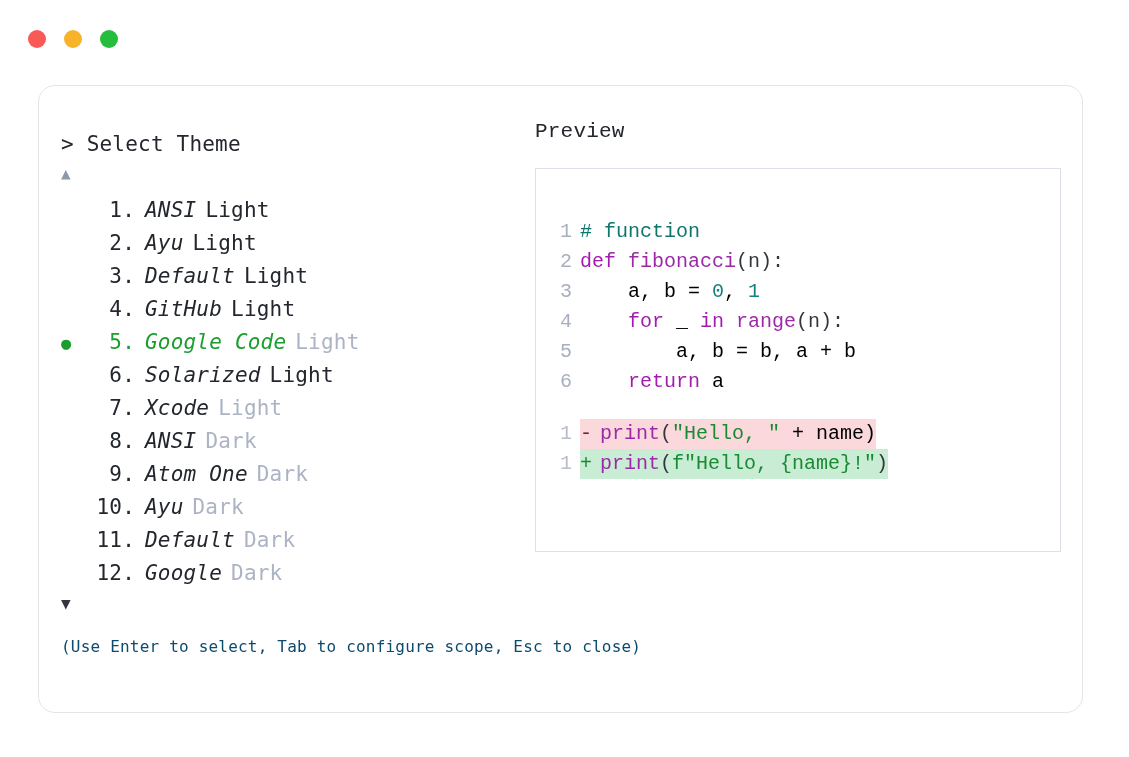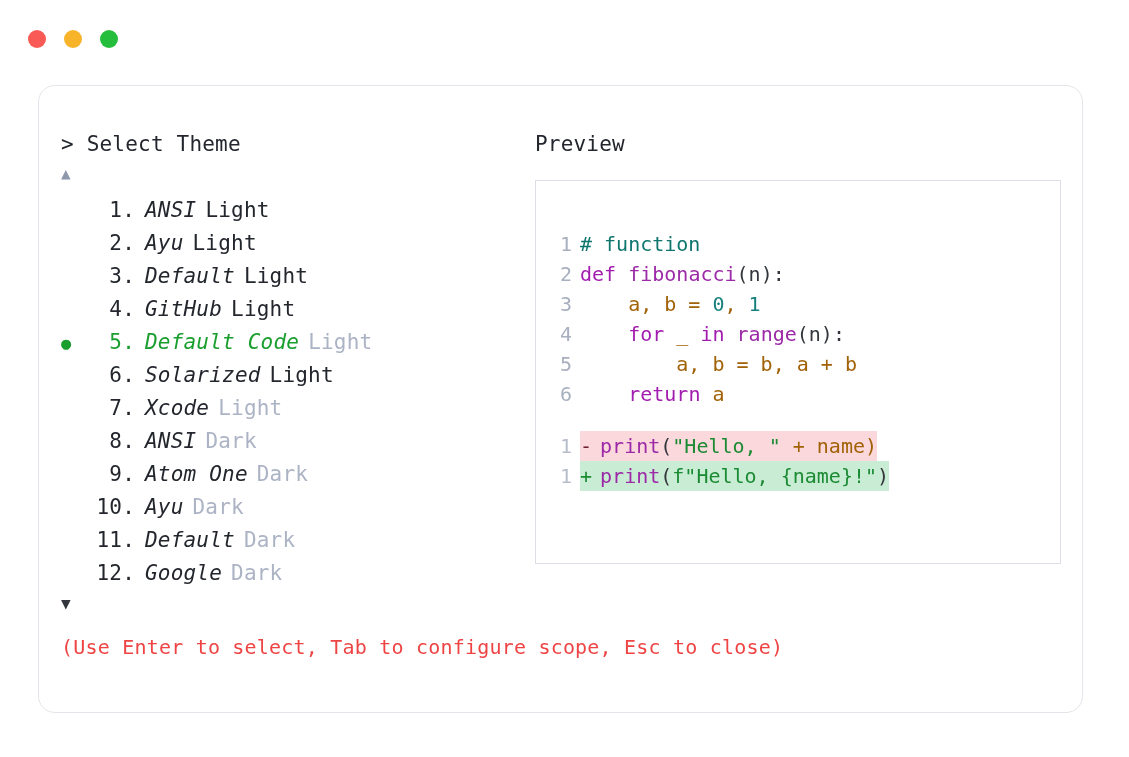--- a/index.html
+++ b/index.html
@@ -117,32 +117,33 @@
   .option-row.selected .opt-name { color: #1a9e2e; }
 
   .spacer-down {
     margin-top: 4px;
   }
 
   .hint {
     position: absolute;
     left: 22px;
     top: 548px;
-    font-size: 20px;
+    font-size: 16px;
     line-height: 26px;
-    color: #ef4444;
+    color: #0c4a6e;
     letter-spacing: 0.2px;
     white-space: pre;
   }
 
   
   .preview-col {
     position: absolute;
     left: 496px;
-    top: 44px;
+    top: 32px;
+    font-family: Liberation Mono, monospace;
   }
   .preview-title {
     font-size: 21px;
     line-height: 28px;
     color: #23262d;
     letter-spacing: 0.2px;
     white-space: pre;
   }
   .preview-box {
     margin-top: 22px;
@@ -185,21 +186,21 @@
   .diff-del .diff-wrap { background: #fbd8dc; }
   .diff-add .diff-wrap { background: #c9ecd4; }
   .diff-sign { padding: 0 8px 0 0; }
   .diff-del .diff-sign { color: #6f2030; }
   .diff-add .diff-sign { color: #1a8a33; }
 
   
   .tok-comment  { color: #0f766e; }
   .tok-keyword  { color: #a21caf; }
   .tok-func     { color: #9c29a8; }
-  .tok-plain    { color: #a16207; }
+  .tok-plain    { color: #000000; }
   .tok-number   { color: #16807c; }
   .tok-string   { color: #1a8a33; }
   .tok-punct    { color: #33373d; }
 </style>
 </head>
 <body>
 
 <div class="traffic-lights">
   <span class="dot dot-red"></span>
   <span class="dot dot-yellow"></span>
@@ -210,21 +211,21 @@
   <div class="card-inner">
 
     <div class="list-col">
       <div class="prompt-row">&gt; Select Theme</div>
       <div class="arrow arrow-up">▲</div>
       <div class="options" id="options-list">
           <div class="option-row"><span class="opt-marker"> </span><span class="opt-num">1.</span><span class="opt-gap"> </span><span class="opt-name">ANSI</span><span class="opt-variant variant-plain">Light</span></div>
           <div class="option-row"><span class="opt-marker"> </span><span class="opt-num">2.</span><span class="opt-gap"> </span><span class="opt-name">Ayu</span><span class="opt-variant variant-plain">Light</span></div>
           <div class="option-row"><span class="opt-marker"> </span><span class="opt-num">3.</span><span class="opt-gap"> </span><span class="opt-name">Default</span><span class="opt-variant variant-plain">Light</span></div>
           <div class="option-row"><span class="opt-marker"> </span><span class="opt-num">4.</span><span class="opt-gap"> </span><span class="opt-name">GitHub</span><span class="opt-variant variant-plain">Light</span></div>
-          <div class="option-row selected"><span class="opt-marker">●</span><span class="opt-num">5.</span><span class="opt-gap"> </span><span class="opt-name">Default Code</span><span class="opt-variant variant-dark-muted">Light</span></div>
+          <div class="option-row selected"><span class="opt-marker">●</span><span class="opt-num">5.</span><span class="opt-gap"> </span><span class="opt-name">Google Code</span><span class="opt-variant variant-dark-muted">Light</span></div>
           <div class="option-row"><span class="opt-marker"> </span><span class="opt-num">6.</span><span class="opt-gap"> </span><span class="opt-name">Solarized</span><span class="opt-variant variant-plain">Light</span></div>
           <div class="option-row"><span class="opt-marker"> </span><span class="opt-num">7.</span><span class="opt-gap"> </span><span class="opt-name">Xcode</span><span class="opt-variant variant-dark-muted">Light</span></div>
           <div class="option-row"><span class="opt-marker"> </span><span class="opt-num">8.</span><span class="opt-gap"> </span><span class="opt-name">ANSI</span><span class="opt-variant variant-dark-muted">Dark</span></div>
           <div class="option-row"><span class="opt-marker"> </span><span class="opt-num">9.</span><span class="opt-gap"> </span><span class="opt-name">Atom One</span><span class="opt-variant variant-dark-muted">Dark</span></div>
           <div class="option-row"><span class="opt-marker"> </span><span class="opt-num">10.</span><span class="opt-gap"> </span><span class="opt-name">Ayu</span><span class="opt-variant variant-dark-muted">Dark</span></div>
           <div class="option-row"><span class="opt-marker"> </span><span class="opt-num">11.</span><span class="opt-gap"> </span><span class="opt-name">Default</span><span class="opt-variant variant-dark-muted">Dark</span></div>
           <div class="option-row"><span class="opt-marker"> </span><span class="opt-num">12.</span><span class="opt-gap"> </span><span class="opt-name">Google</span><span class="opt-variant variant-dark-muted">Dark</span></div>
         </div>
       <div class="arrow arrow-down spacer-down">▼</div>
     </div>

